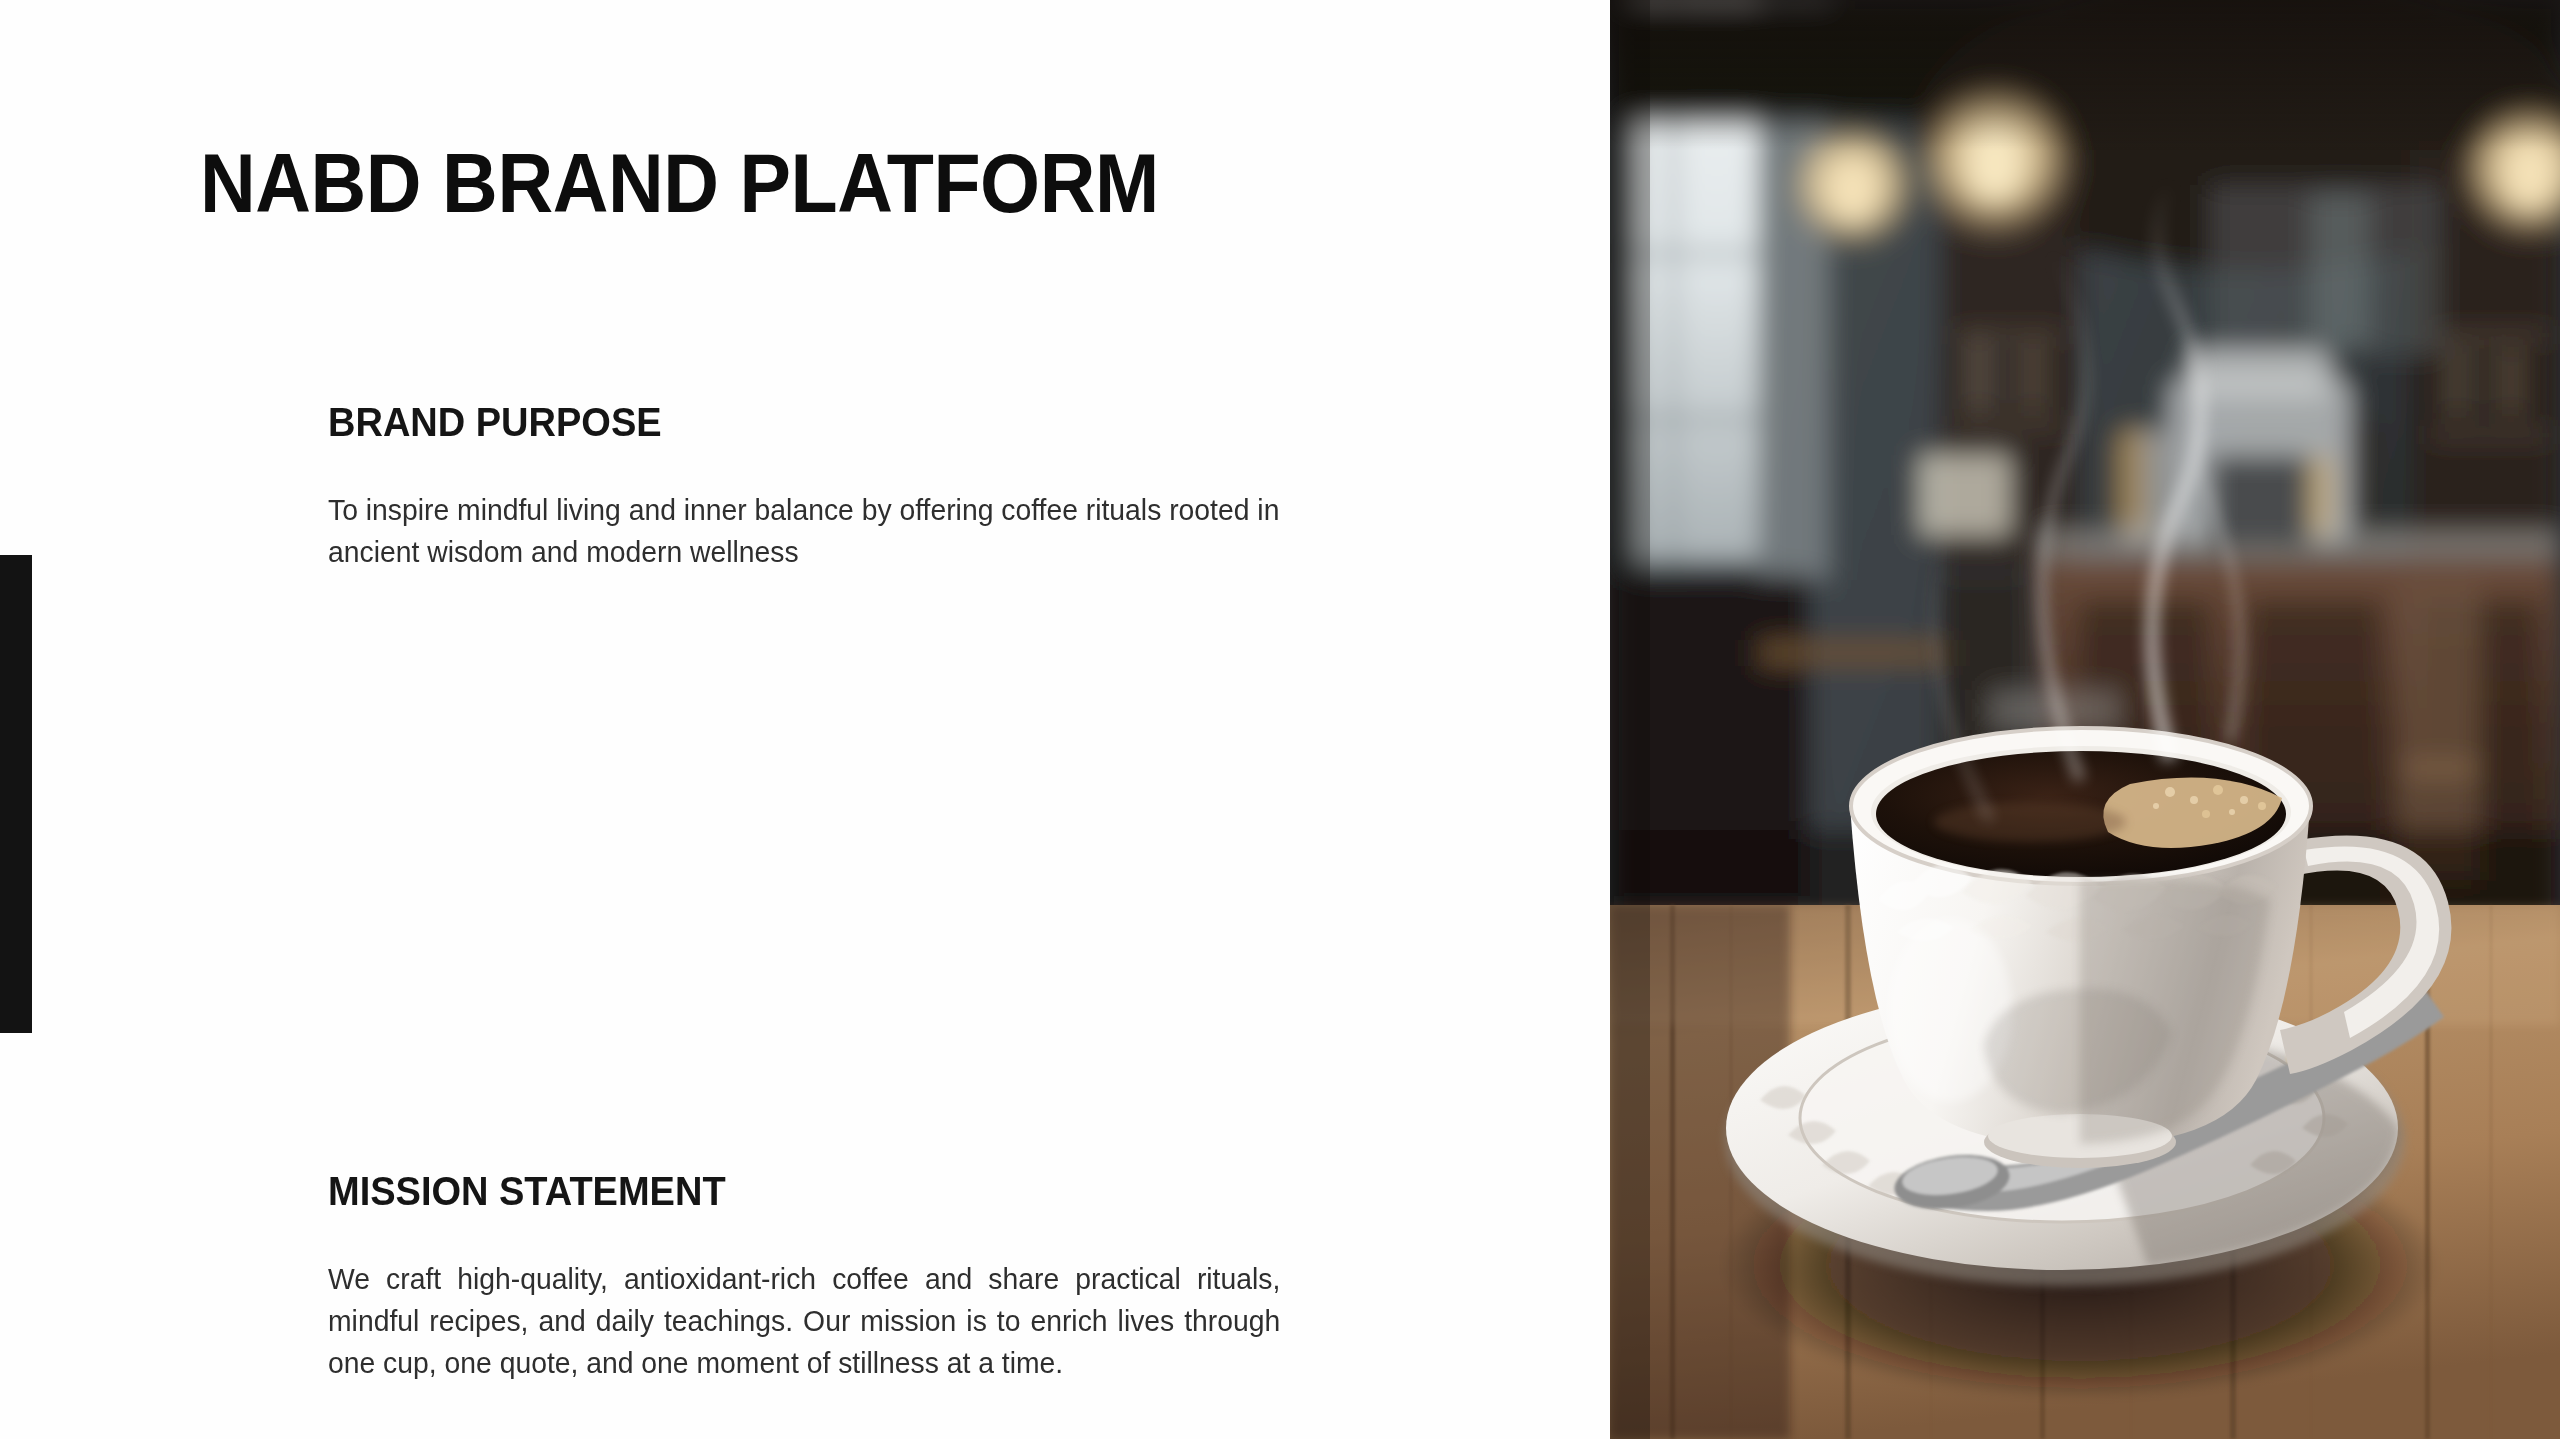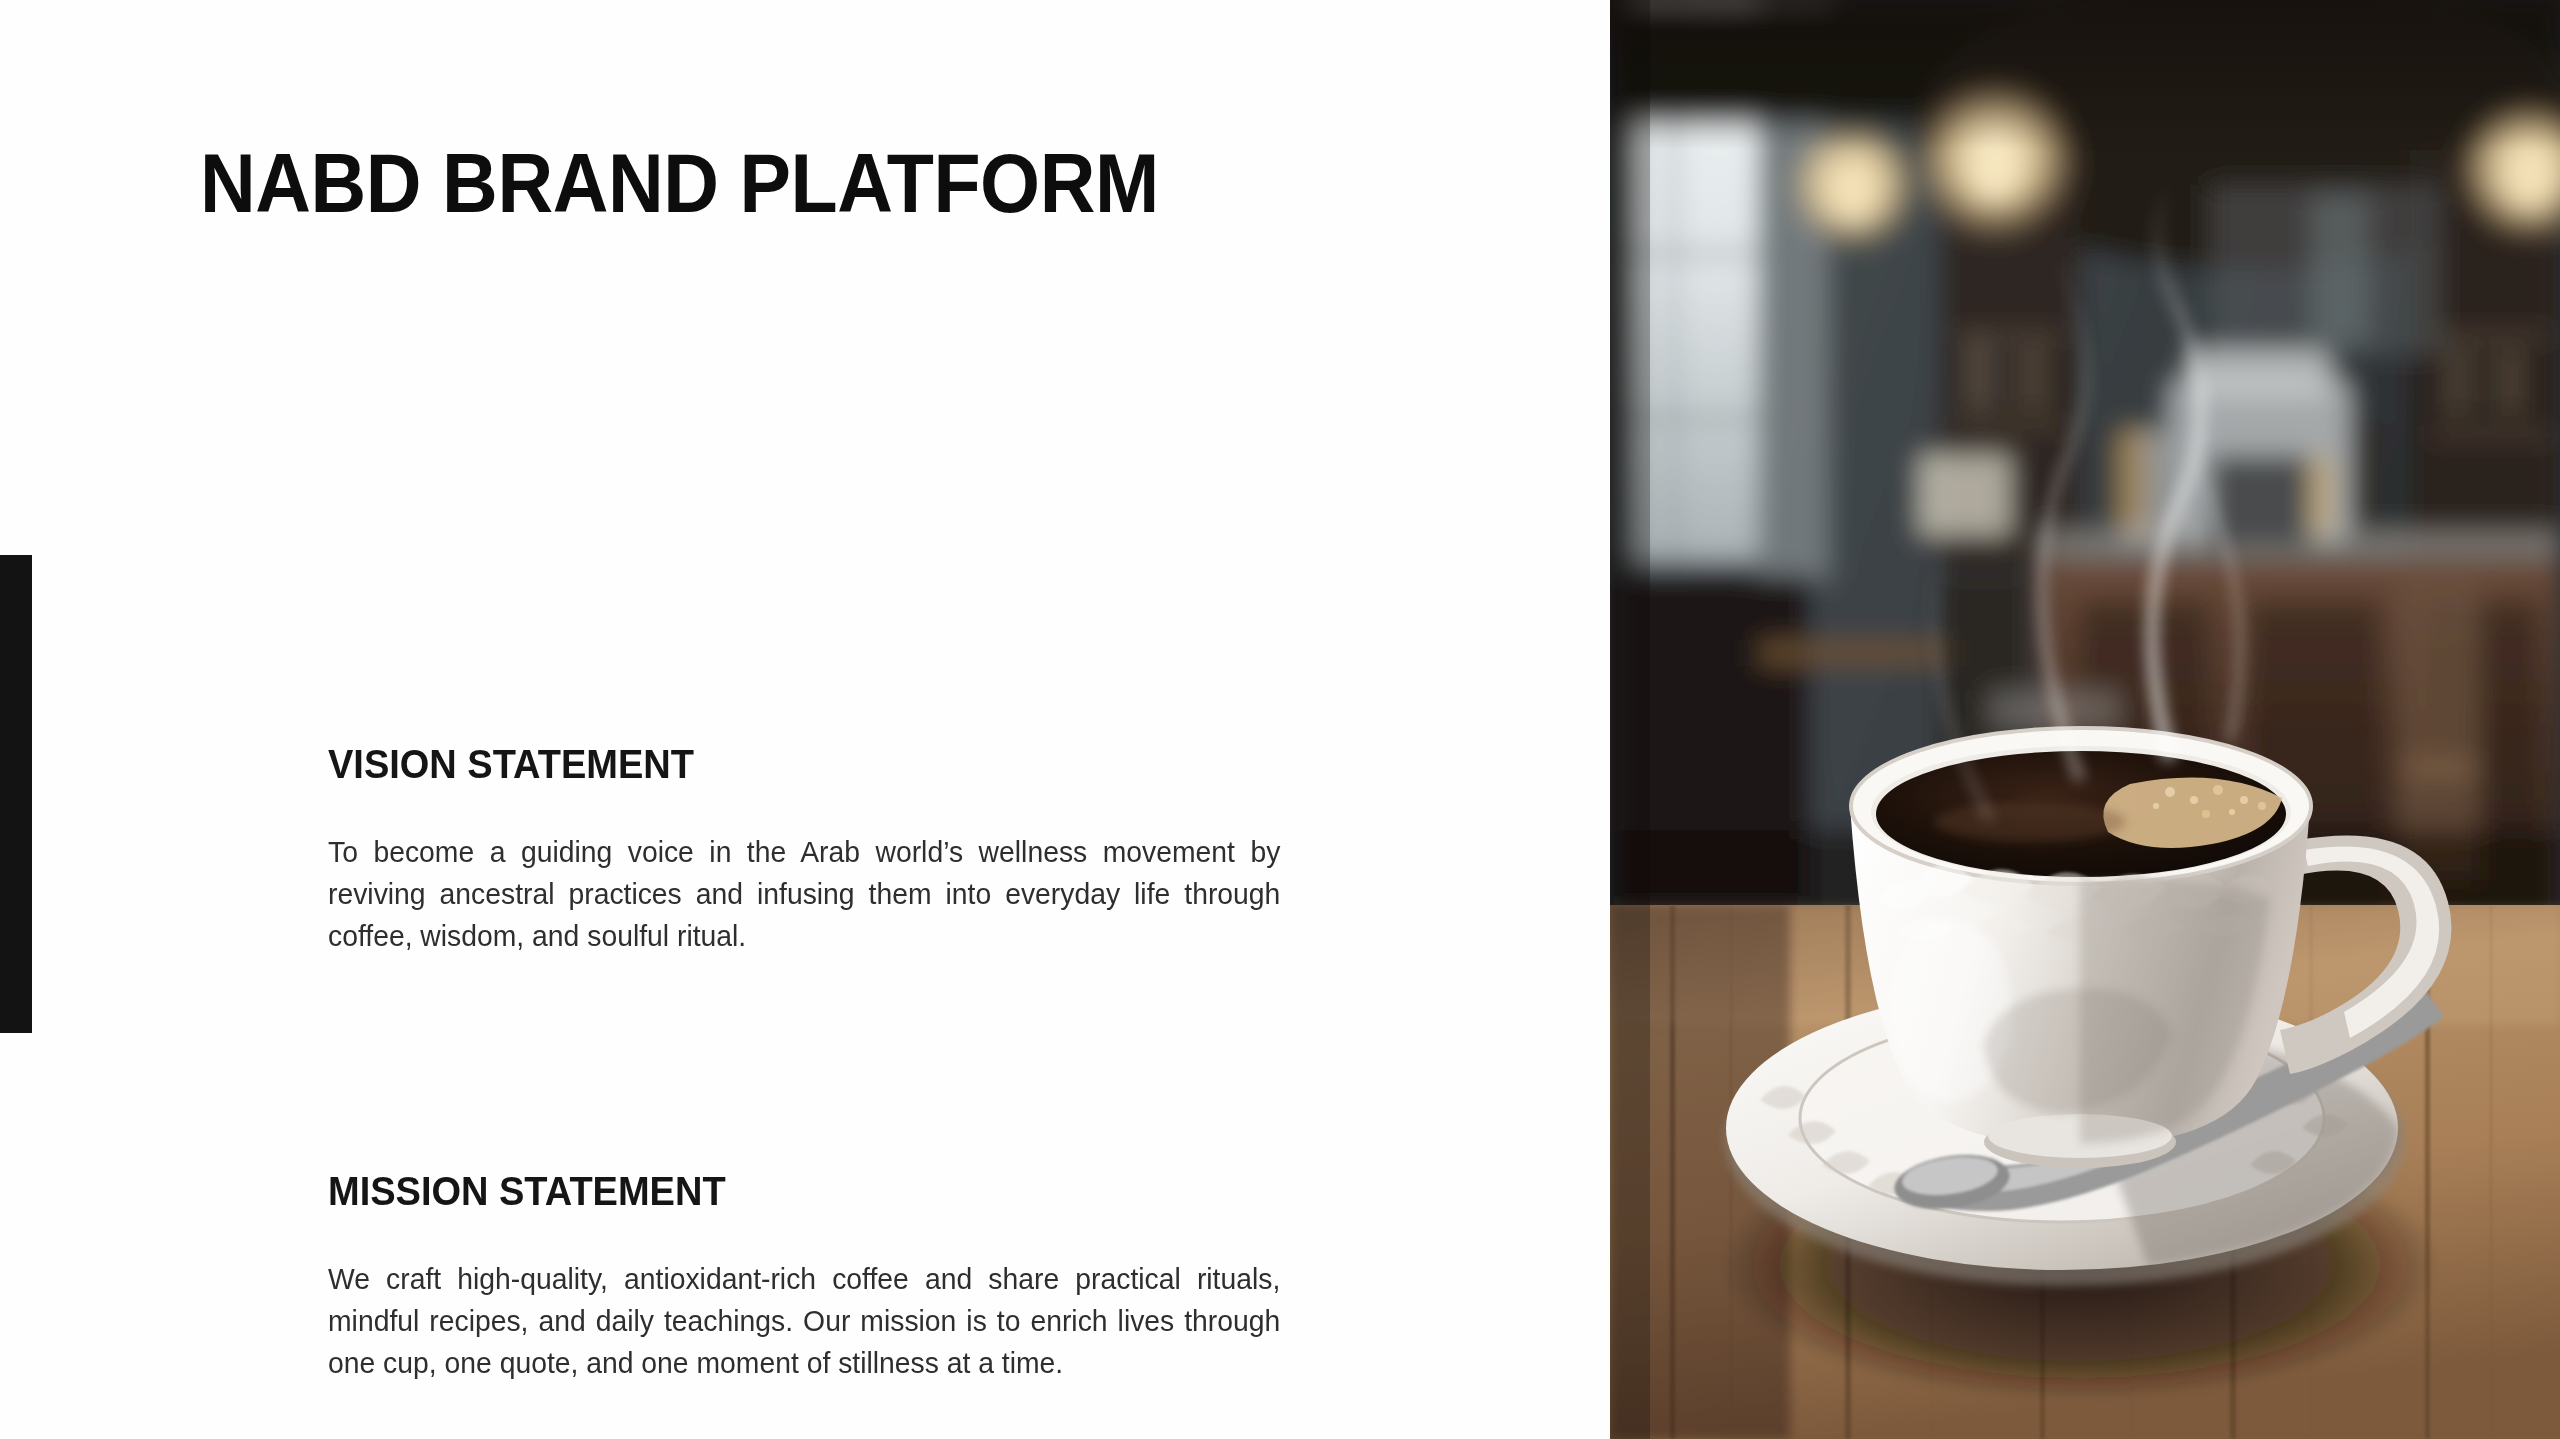--- a/index.html
+++ b/index.html
@@ -62,25 +62,25 @@
 <body>
 
 <div id="slide">
 
   <div id="accent-bar"></div>
 
   <div id="content">
 
     <h1 id="slide-title">NABD BRAND PLATFORM</h1>
 
-
-    <section class="section" id="sec-vision">
-      <h2 class="section-heading">VISION STATEMENT</h2>
-      <p class="section-body align-justify">To become a guiding voice in the Arab world’s wellness movement by reviving ancestral practices and infusing them into everyday life through coffee, wisdom, and soulful ritual.</p>
+    <section class="section" id="sec-purpose">
+      <h2 class="section-heading">BRAND PURPOSE</h2>
+      <p class="section-body align-left">To inspire mindful living and inner balance by offering coffee rituals rooted in ancient wisdom and modern wellness</p>
     </section>
+
 
     <section class="section" id="sec-mission">
       <h2 class="section-heading">MISSION STATEMENT</h2>
       <p class="section-body align-justify">We craft high-quality, antioxidant-rich coffee and share practical rituals, mindful recipes, and daily teachings. Our mission is to enrich lives through one cup, one quote, and one moment of stillness at a time.</p>
     </section>
 
   </div>
 
   <div id="photo">
     <svg viewBox="0 0 950 1439" preserveAspectRatio="xMidYMid slice" aria-hidden="true">

